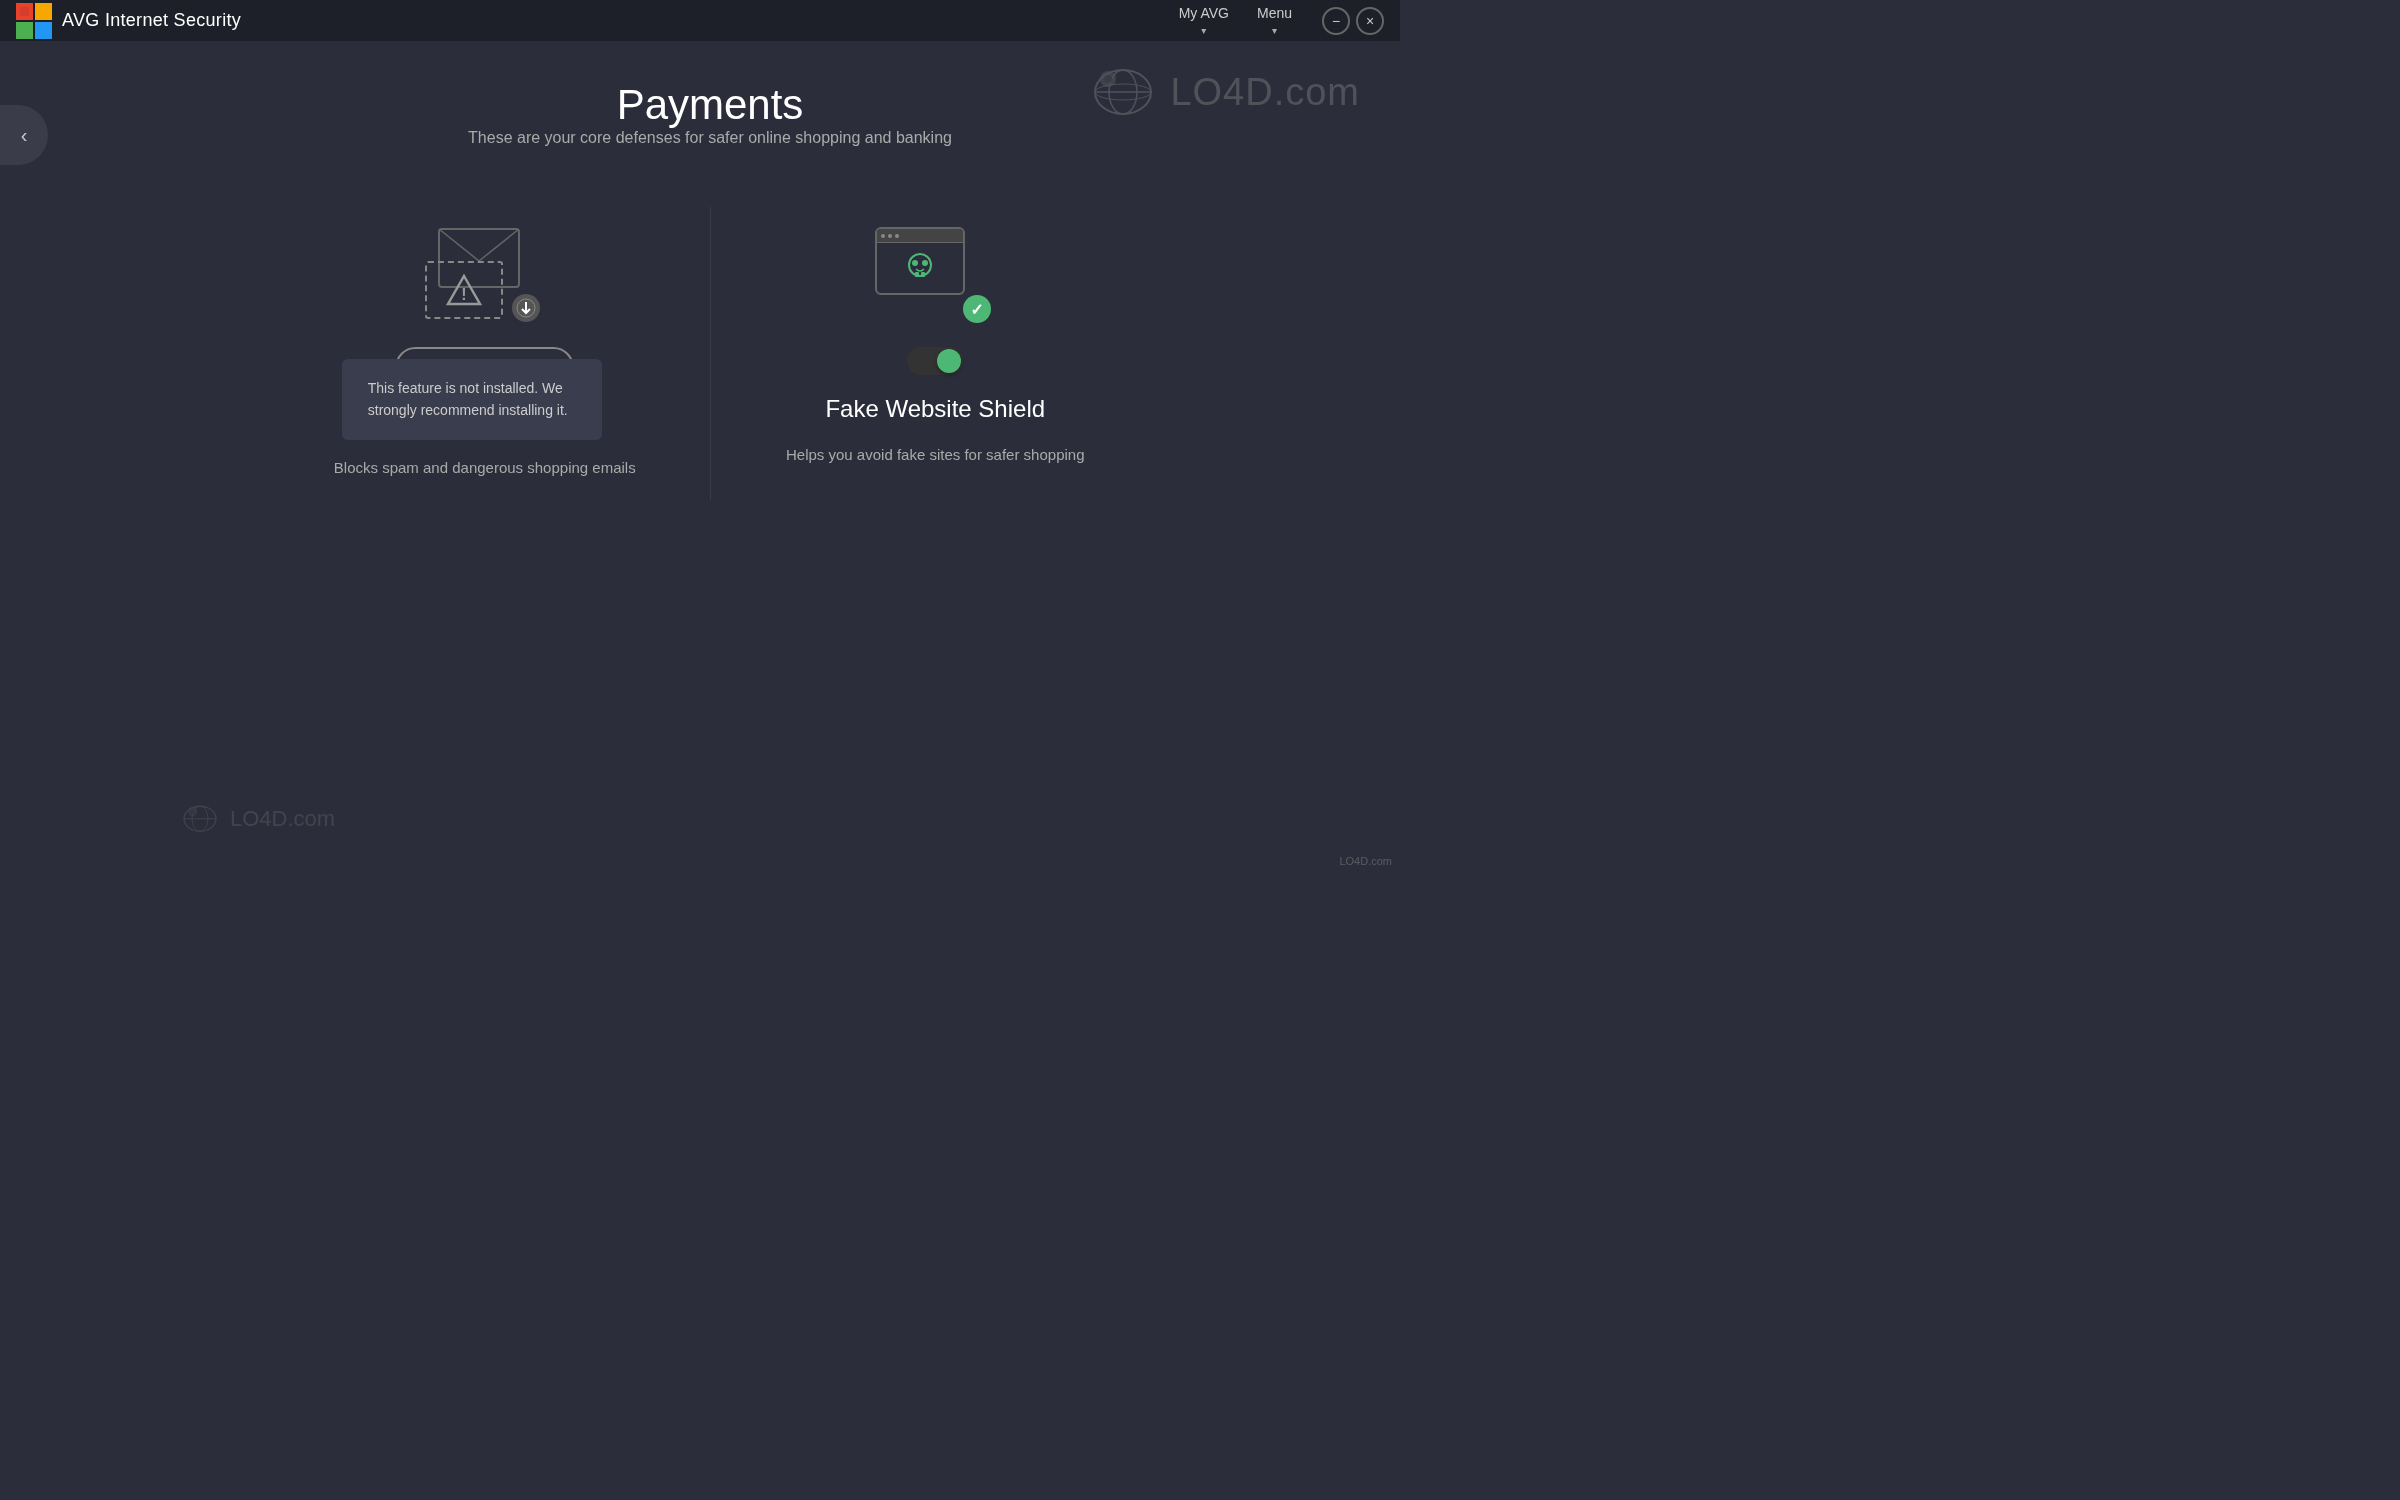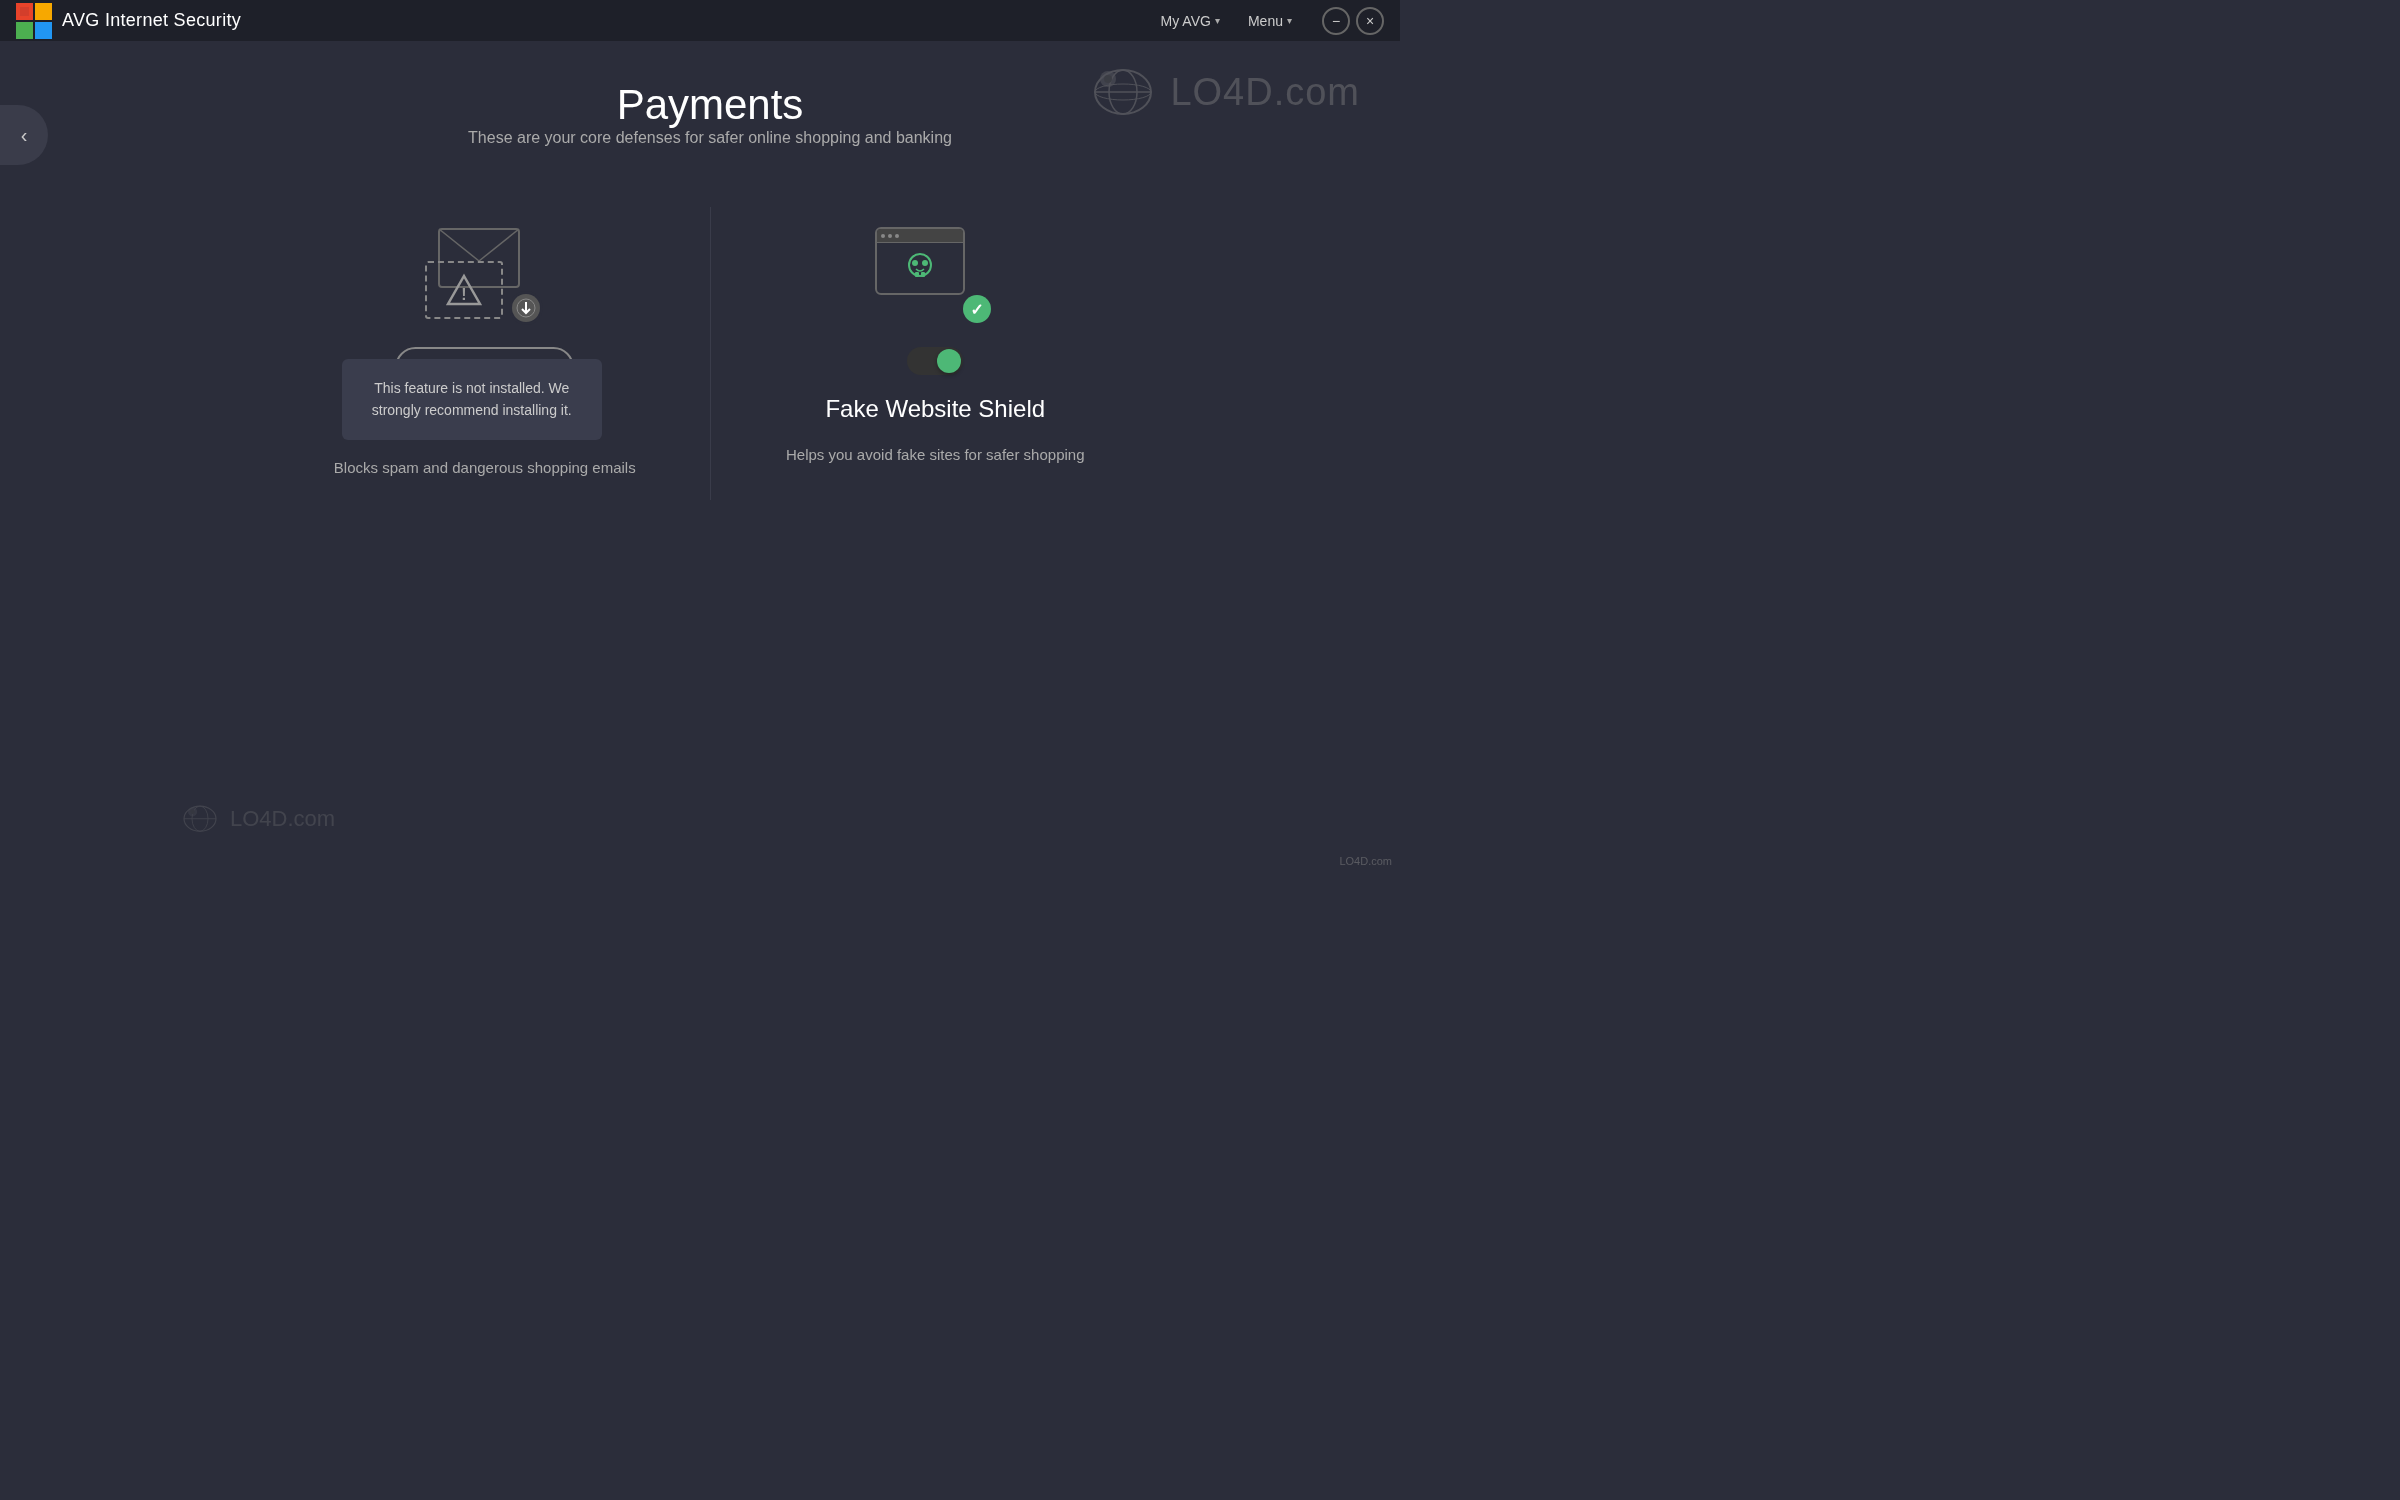--- a/index.html
+++ b/index.html
@@ -58,20 +58,21 @@
       display: flex;
       align-items: center;
       gap: 4px;
       background: none;
       border: none;
       color: #ccc;
       font-size: 14px;
       cursor: pointer;
       padding: 6px 10px;
       border-radius: 4px;
+      flex-direction: column;
     }
 
     .titlebar-chevron {
       font-size: 10px;
       color: #aaa;
     }
 
     .window-controls {
       display: flex;
       align-items: center;
@@ -341,21 +342,20 @@
     
     .tooltip-popup {
       position: absolute;
       bottom: 60px;
       left: 50%;
       transform: translateX(-55%);
       background: #3a3d4d;
       border-radius: 6px;
       padding: 18px 26px;
       width: 260px;
-      text-align: center;
       z-index: 20;
     }
 
     .tooltip-text {
       font-size: 14px;
       color: #ccc;
       line-height: 1.6;
     }
 
     

